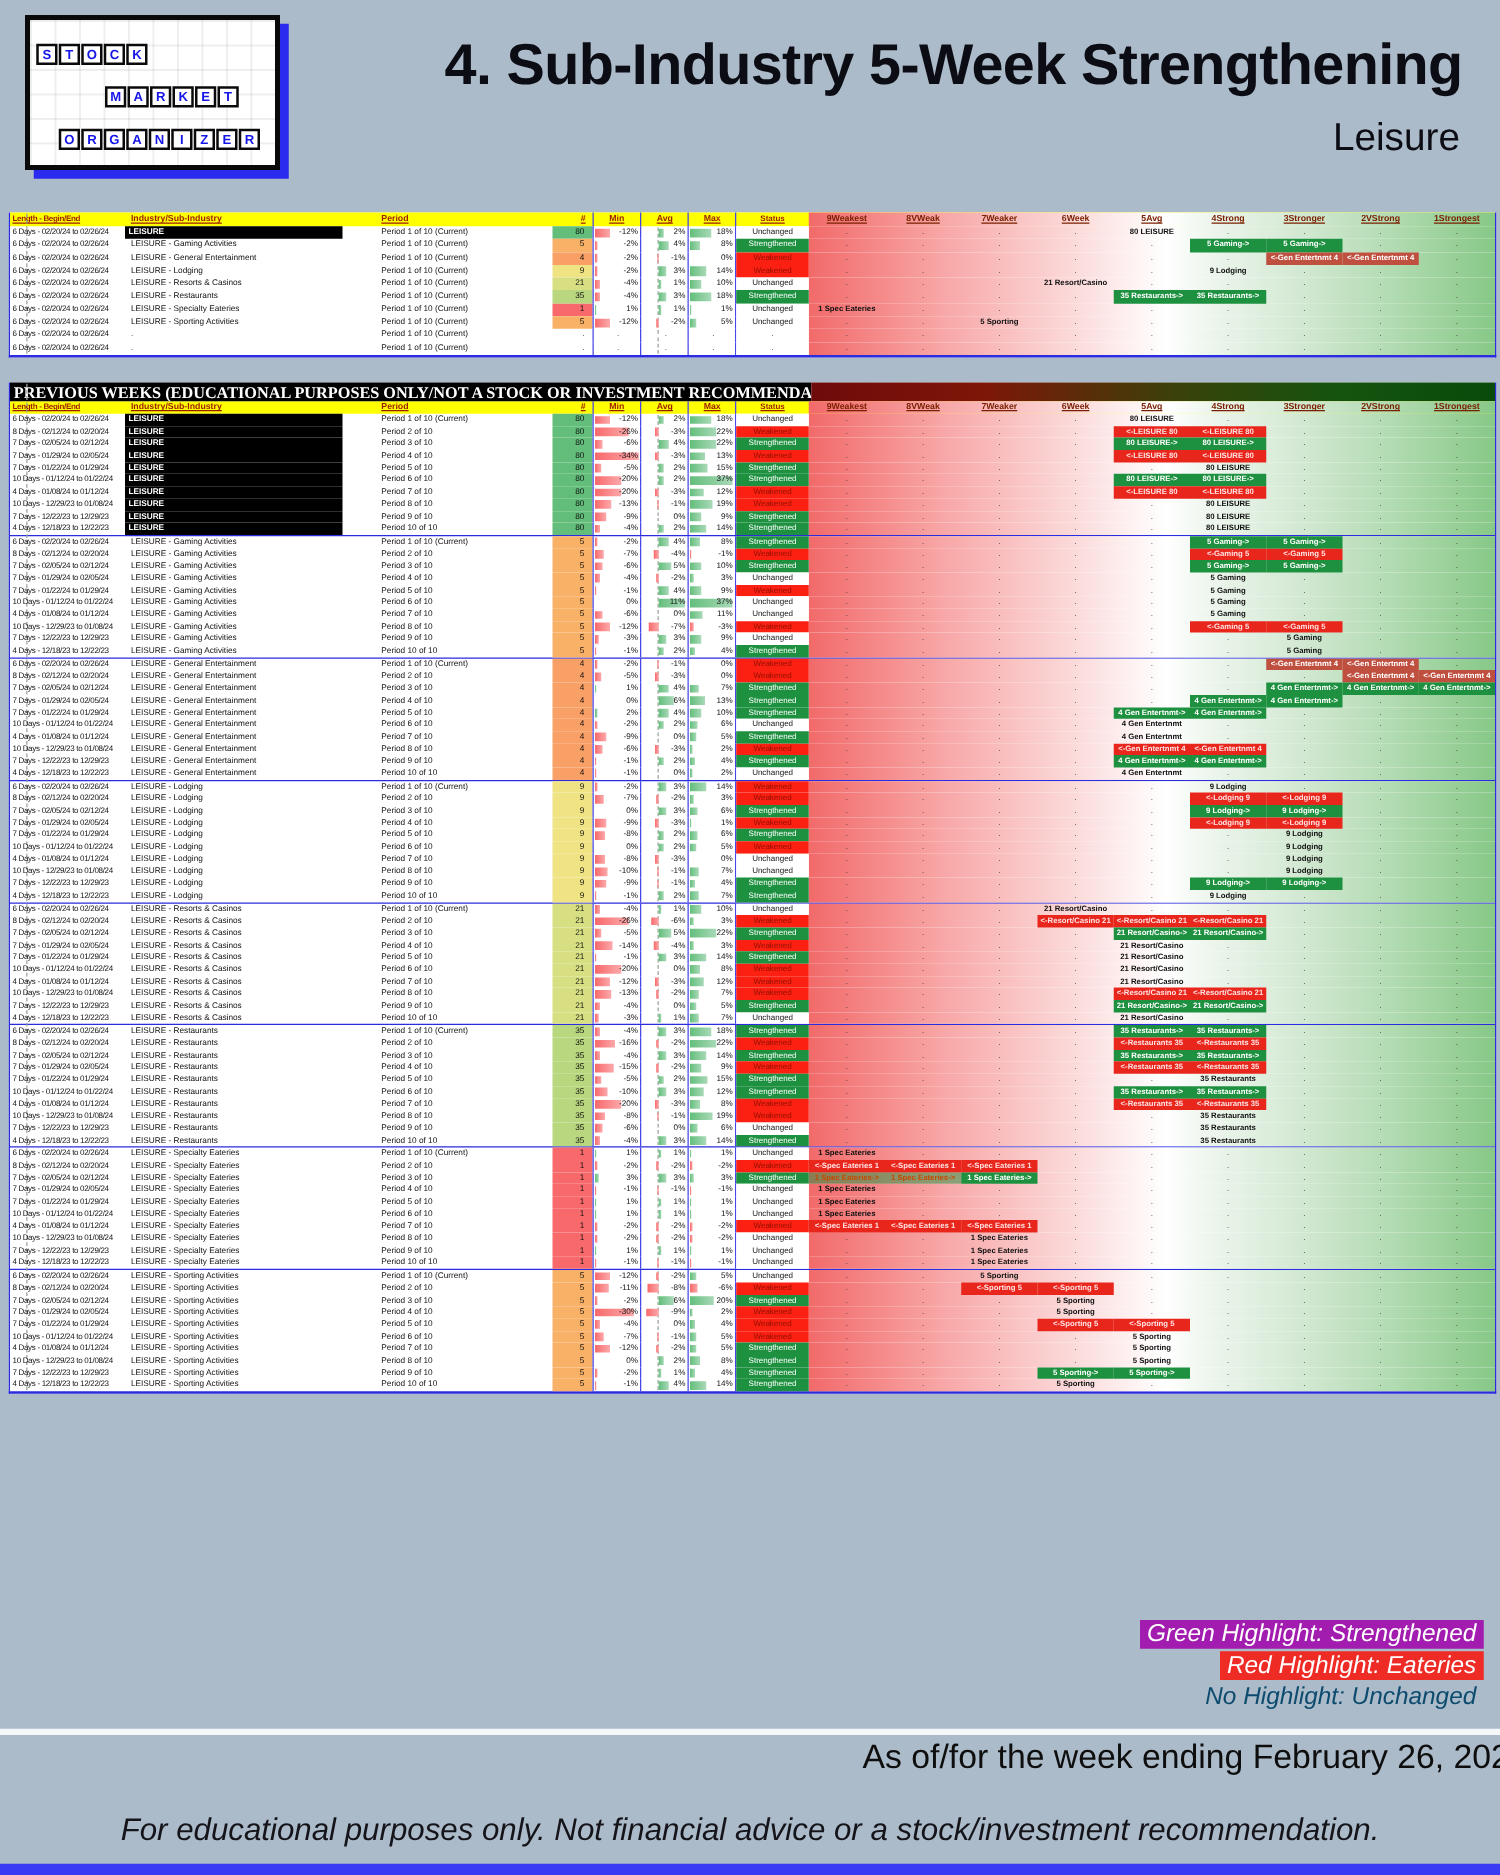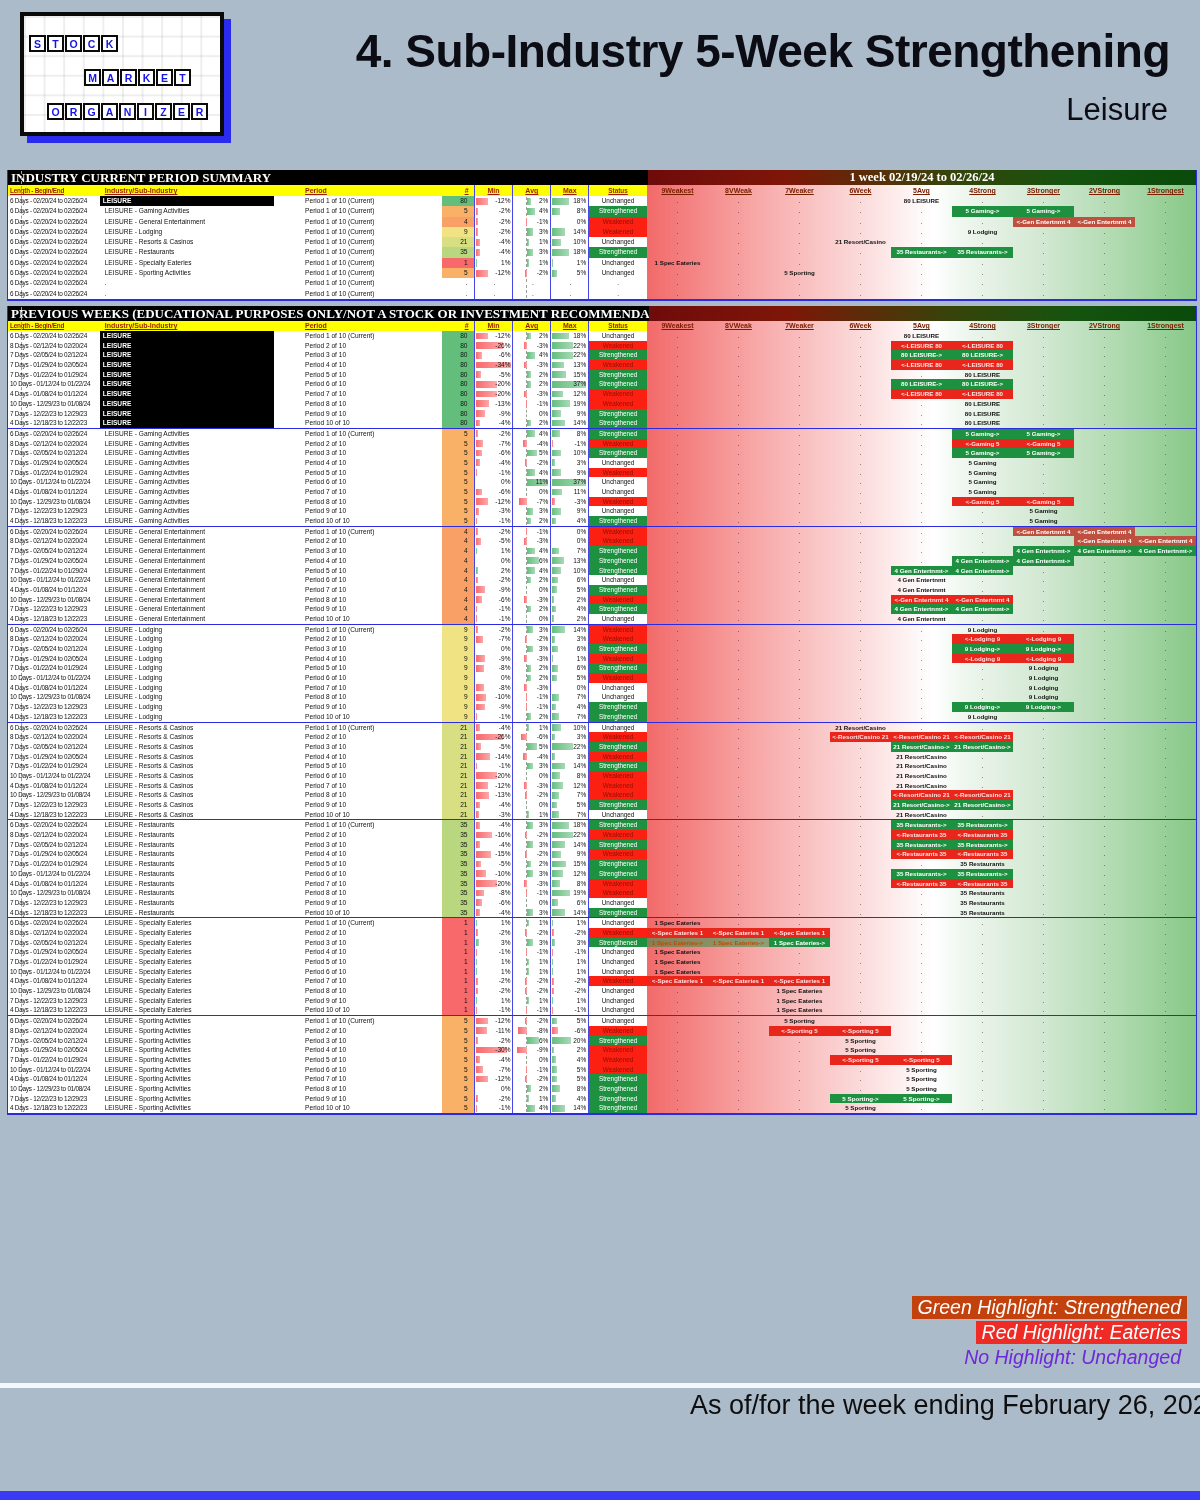--- a/index.html
+++ b/index.html
@@ -77,23 +77,23 @@
   .group{border-bottom:1.5px solid #2B2BE0}
   .group:last-child{border-bottom:none}
   
   .whiteline{position:absolute;left:0;top:1383px;width:1200px;height:5px;background:#F4F8FB}
   .circle{position:absolute;left:527px;top:1315px;width:124px;height:133px;background:#F4F8FB;
           border-radius:50%;display:flex;align-items:center;justify-content:center}
   .circle .num{font-size:57px;font-weight:800;color:#131C33;letter-spacing:-2px}
   .legend{position:absolute;right:13px;top:1296px;display:flex;flex-direction:column;
           align-items:flex-end;gap:2px;font-size:19.5px;font-style:italic}
   .lg{padding:0 6px;white-space:nowrap}
-  .lg-green{background:#c2410c;color:#fff}
+  .lg-green{background:#a21caf;color:#fff}
   .lg-red{background:#EF2B25;color:#fff}
-  .lg-none{color:#6d28d9}
+  .lg-none{color:#0c4a6e}
   .asof{position:absolute;left:690px;top:1390px;font-size:27px;color:#0e0e0e;white-space:nowrap}
   .disclaimer{position:absolute;left:0;top:1450px;width:1200px;text-align:center;font-size:25px;
               font-style:italic;font-weight:500;color:#14141a}
   .bottombar{position:absolute;left:0;top:1491px;width:1200px;height:9px;background:#3A3AF5}
 </style>
 </head>
 <body>
 
 <div class="page">
 
@@ -124,24 +124,20 @@
         <span class="tile">Z</span>
         <span class="tile">E</span>
         <span class="tile">R</span>
       </div>
   </div>
 
   <div class="title">4. Sub-Industry 5-Week Strengthening</div>
   <div class="subtitle">Leisure</div>
 
   <div class="tbl t1">
-    <div class="tbar">
-      <div class="tl">INDUSTRY CURRENT PERIOD SUMMARY</div>
-      <div class="tr">1 week 02/19/24 to 02/26/24</div>
-    </div>
     <div id="t1hdr">
         <div class="chdr">
           <div class="hc c-len">Length - Begin/End</div>
           <div class="hc c-ind">Industry/Sub-Industry</div>
           <div class="hc c-per">Period</div>
           <div class="hc c-num">#</div>
           <div class="hc c-min">Min</div>
           <div class="hc c-avg">Avg</div>
           <div class="hc c-max">Max</div>
           <div class="hc c-status">Status</div>
@@ -3173,14 +3169,15 @@
       </div>
   </div>
 
   <div class="whiteline"></div>
   <div class="legend" id="legend">
       <div class="lg lg-green">Green Highlight: Strengthened</div>
       <div class="lg lg-red">Red Highlight: Eateries</div>
       <div class="lg lg-none">No Highlight: Unchanged</div>
     </div>
   <div class="asof">As of/for the week ending February 26, 2024</div>
+  <div class="disclaimer">For educational purposes only. Not financial advice or a stock/investment recommendation.</div>
   <div class="bottombar"></div>
 </div>
 
 </body></html>

